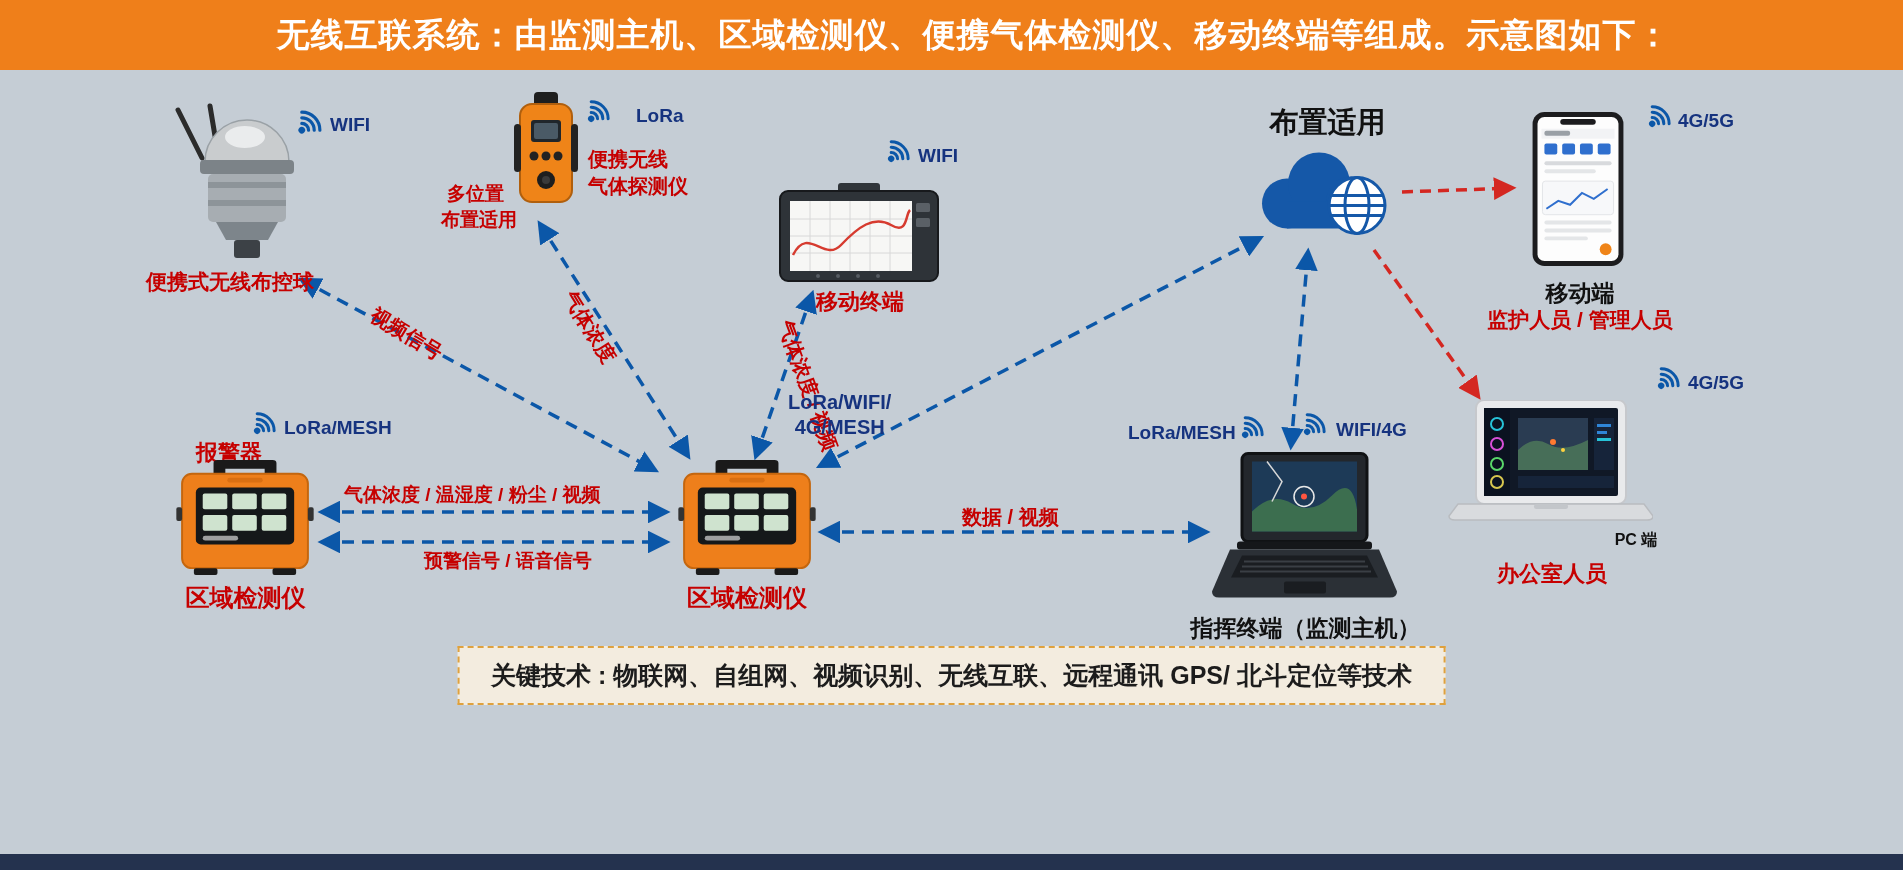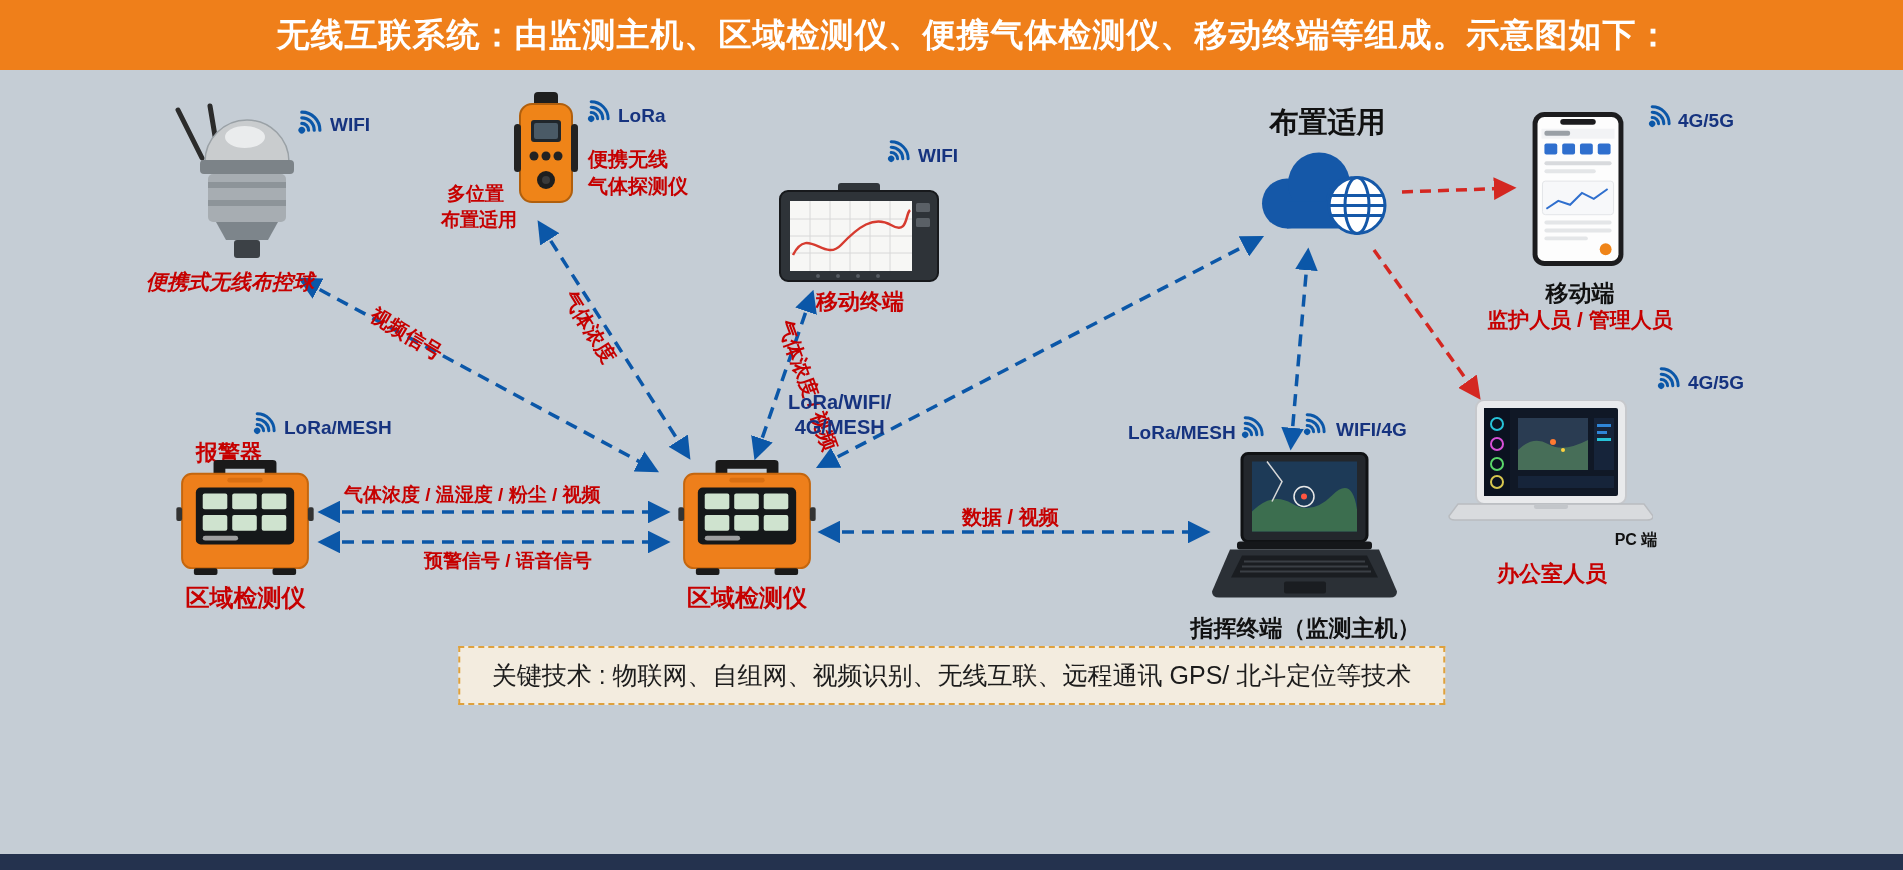--- a/index.html
+++ b/index.html
@@ -21,21 +21,21 @@
   .lbl-blue  { color:var(--label-blue,#16337F); font-weight:bold; }
   .lbl-black { color:#111111; font-weight:bold; }
   .center { text-align:center; }
 
   .dev { position:absolute; }
   .dev svg { width:100%; height:100%; display:block; }
   .sig { position:absolute; }
 
   .keytech { position:absolute; left:50%; top:646px; transform:translateX(-50%);
              background:var(--keytech-bg,#F3ECDF); border:2px dashed var(--keytech-border,#DFA13D);
-             padding:11px 32px; font-size:25px; font-weight:normal; color:#1c1c1c; white-space:nowrap; }
+             padding:11px 32px; font-size:25px; font-weight:bold; color:#1c1c1c; white-space:nowrap; }
   .footer-strip { position:absolute; left:0; bottom:0; width:100%; height:16px; background:var(--footer-bg,#24324E); }
 </style>
 </head>
 <body>
 
 <div class="stage">
 
   <svg width="0" height="0" style="position:absolute" aria-hidden="true">
     <defs>
       <symbol id="sym-signal" viewBox="0 0 40 40">
@@ -114,21 +114,21 @@
       <path d="M 55 58 A 42 42 0 0 1 139 58 Z" fill="#c9ccce" stroke="#9aa1a6" stroke-width="1.5"></path>
       <ellipse cx="95" cy="33" rx="20" ry="11" fill="#f0f1f2" opacity="0.85"></ellipse>
       <rect x="50" y="56" width="94" height="14" rx="4" fill="#7c8388"></rect>
       <rect x="58" y="70" width="78" height="48" rx="5" fill="#a7adb2"></rect>
       <rect x="58" y="78" width="78" height="6" fill="#8d9499"></rect>
       <rect x="58" y="96" width="78" height="6" fill="#8d9499"></rect>
       <path d="M 66 118 L 128 118 L 118 136 L 76 136 Z" fill="#7d858b"></path>
       <rect x="84" y="136" width="26" height="18" rx="3" fill="#3c4146"></rect>
     </svg>
   </div>
-  <div class="abs lbl-red" style="left:146px; top:268px; font-size:21px;font-style:italic;">便携式无线布控球</div>
+  <div class="abs lbl-red" style="left:146px; top:268px; font-size:21px;">便携式无线布控球</div>
   <svg class="sig" style="left:292px; top:108px;" width="32" height="32">
       <use href="#sym-signal"></use>
     </svg>
   <div class="abs lbl-blue" style="left:330px; top:114px; font-size:19px;">WIFI</div>
 
   <div class="dev" style="left:510px; top:90px; width:72px; height:118px;">
     <svg viewBox="0 0 72 118">
       <rect x="24" y="2" width="24" height="16" rx="4" fill="#1e1e1e"></rect>
       <rect x="10" y="14" width="52" height="98" rx="12" fill="#ef8418" stroke="#b05f0d" stroke-width="2"></rect>
       <rect x="4" y="34" width="7" height="48" rx="3.5" fill="#222222"></rect>
@@ -138,21 +138,21 @@
       <circle cx="24" cy="66" r="4.5" fill="#222222"></circle>
       <circle cx="36" cy="66" r="4.5" fill="#222222"></circle>
       <circle cx="48" cy="66" r="4.5" fill="#222222"></circle>
       <circle cx="36" cy="90" r="9" fill="#1e1e1e"></circle>
       <circle cx="36" cy="90" r="4" fill="#3a3a3a"></circle>
     </svg>
   </div>
   <svg class="sig" style="left:582px; top:98px;" width="30" height="30">
       <use href="#sym-signal"></use>
     </svg>
-  <div class="abs lbl-blue" style="left:618px; top:105px; font-size:19px;">LoRa</div>
+  <div class="abs lbl-blue" style="left:636px; top:105px; font-size:19px;">LoRa</div>
   <div class="abs lbl-red" style="left:588px; top:146px; font-size:20px;">便携无线</div>
   <div class="abs lbl-red" style="left:588px; top:173px; font-size:20px;">气体探测仪</div>
   <div class="abs lbl-red" style="left:447px; top:181px; font-size:19px;">多位置</div>
   <div class="abs lbl-red" style="left:441px; top:207px; font-size:19px;">布置适用</div>
 
   <div class="dev" style="left:778px; top:183px; width:162px; height:102px;">
     <svg viewBox="0 0 162 102">
       <rect x="60" y="0" width="42" height="10" rx="3" fill="#30353a"></rect>
       <rect x="2" y="8" width="158" height="90" rx="8" fill="#2e3338" stroke="#17191c" stroke-width="2"></rect>
       <rect x="12" y="18" width="122" height="70" fill="#f7f7f5"></rect>

